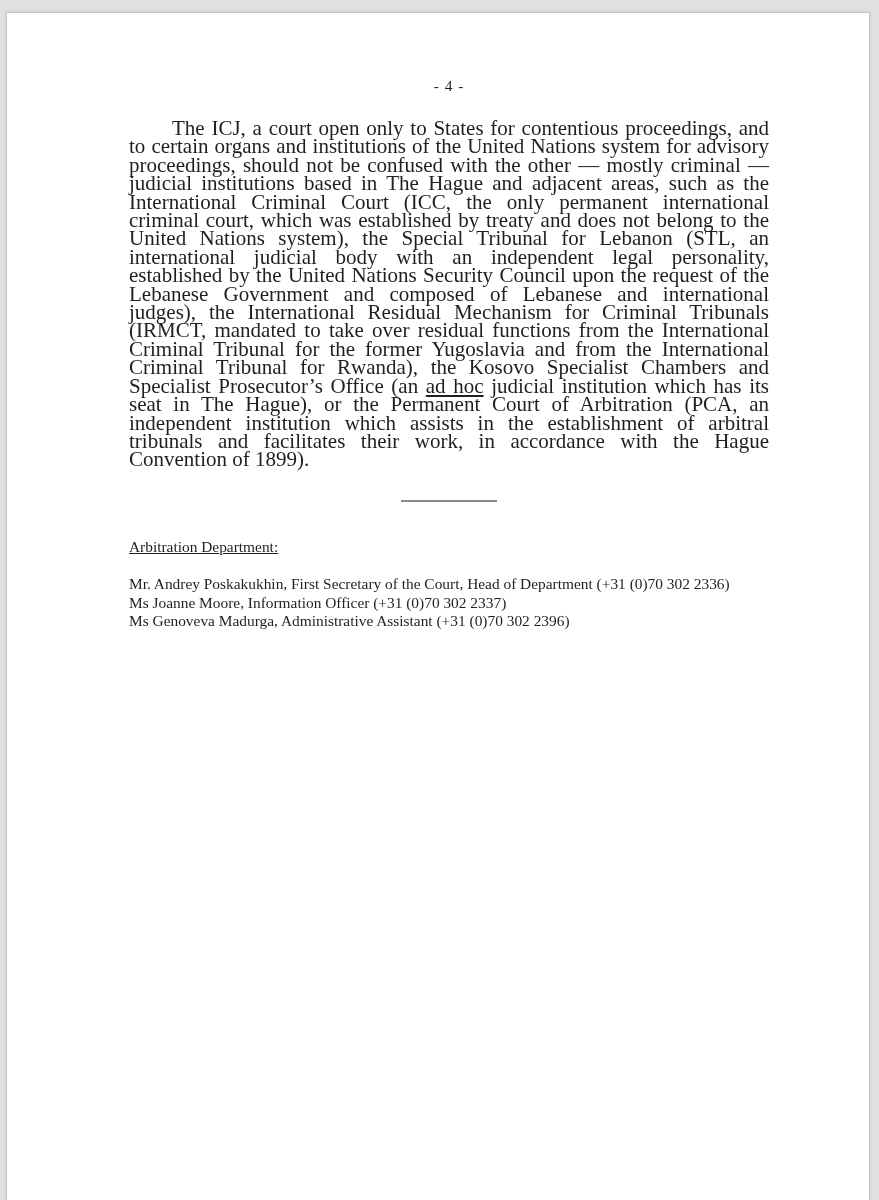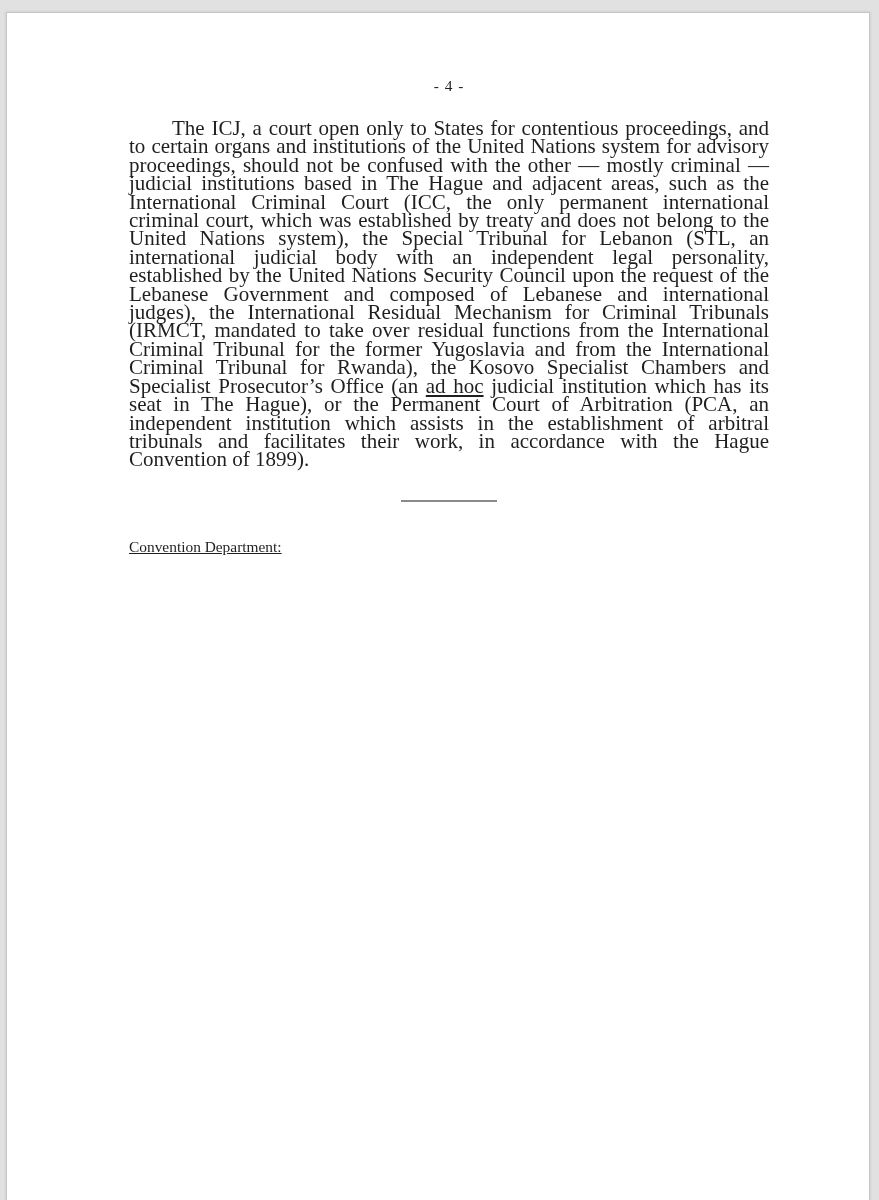--- a/index.html
+++ b/index.html
@@ -75,19 +75,22 @@
 
 <div class="page">
   <div class="content">
 
     <div class="page-number">- 4 -</div>
 
     <p class="body-paragraph"><span>The ICJ, a court open only to States for contentious proceedings, and to certain organs and institutions of the United Nations system for advisory proceedings, should not be confused with the other — mostly criminal — judicial institutions based in The Hague and adjacent areas, such as the International Criminal Court (ICC, the only permanent international criminal court, which was established by treaty and does not belong to the United Nations system), the Special Tribunal for Lebanon (STL, an international judicial body with an independent legal personality, established by the United Nations Security Council upon the request of the Lebanese Government and composed of Lebanese and international judges), the International Residual Mechanism for Criminal Tribunals (IRMCT, mandated to take over residual functions from the International Criminal Tribunal for the former Yugoslavia and from the International Criminal Tribunal for Rwanda), the Kosovo Specialist Chambers and Specialist Prosecutor’s Office (an </span><span class="u">ad hoc</span><span> judicial institution which has its seat in The Hague), or the Permanent Court of Arbitration (PCA, an independent institution which assists in the establishment of arbitral tribunals and facilitates their work, in accordance with the Hague Convention of 1899).</span></p>
 
     <div class="separator"></div>
 
-    <div class="info-heading">Convention Department:</div>
+    <div class="info-heading">Arbitration Department:</div>
 
     <div class="contacts">
+      <div class="contact-line">Mr. Andrey Poskakukhin, First Secretary of the Court, Head of Department (+31 (0)70 302 2336)</div>
+      <div class="contact-line">Ms Joanne Moore, Information Officer (+31 (0)70 302 2337)</div>
+      <div class="contact-line">Ms Genoveva Madurga, Administrative Assistant (+31 (0)70 302 2396)</div>
     </div>
 
   </div>
 </div>
 
 </body></html>

